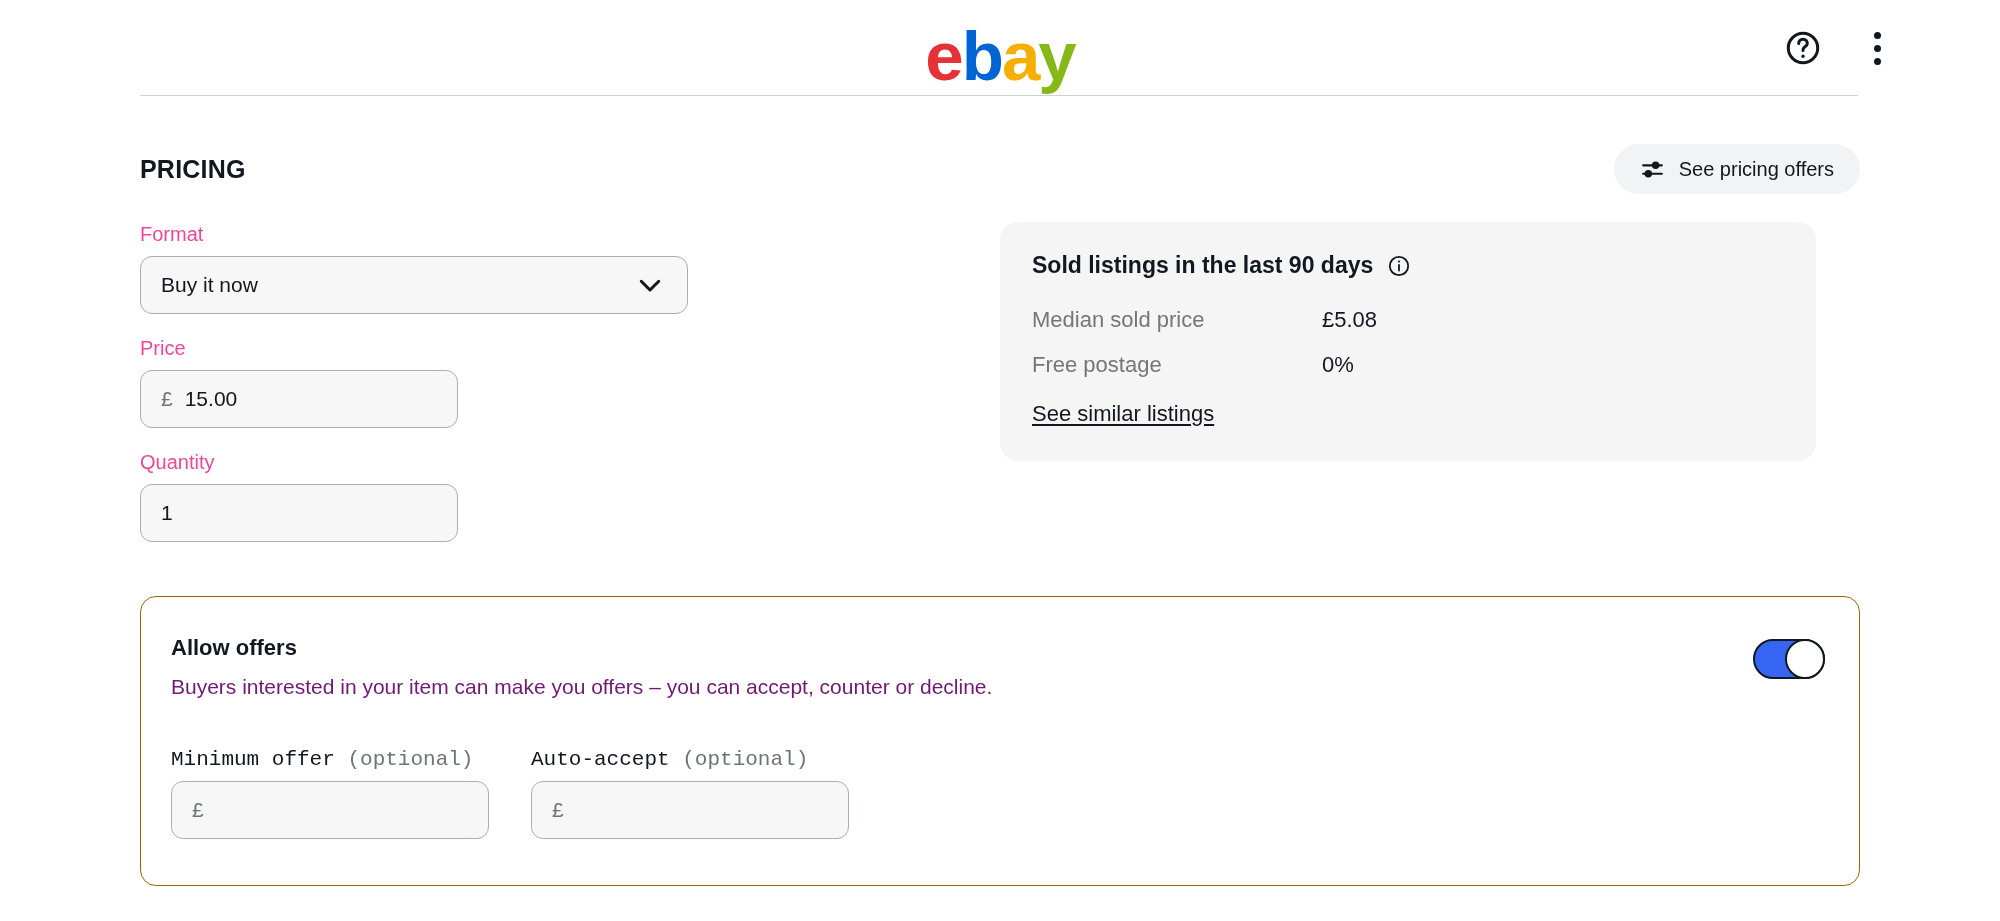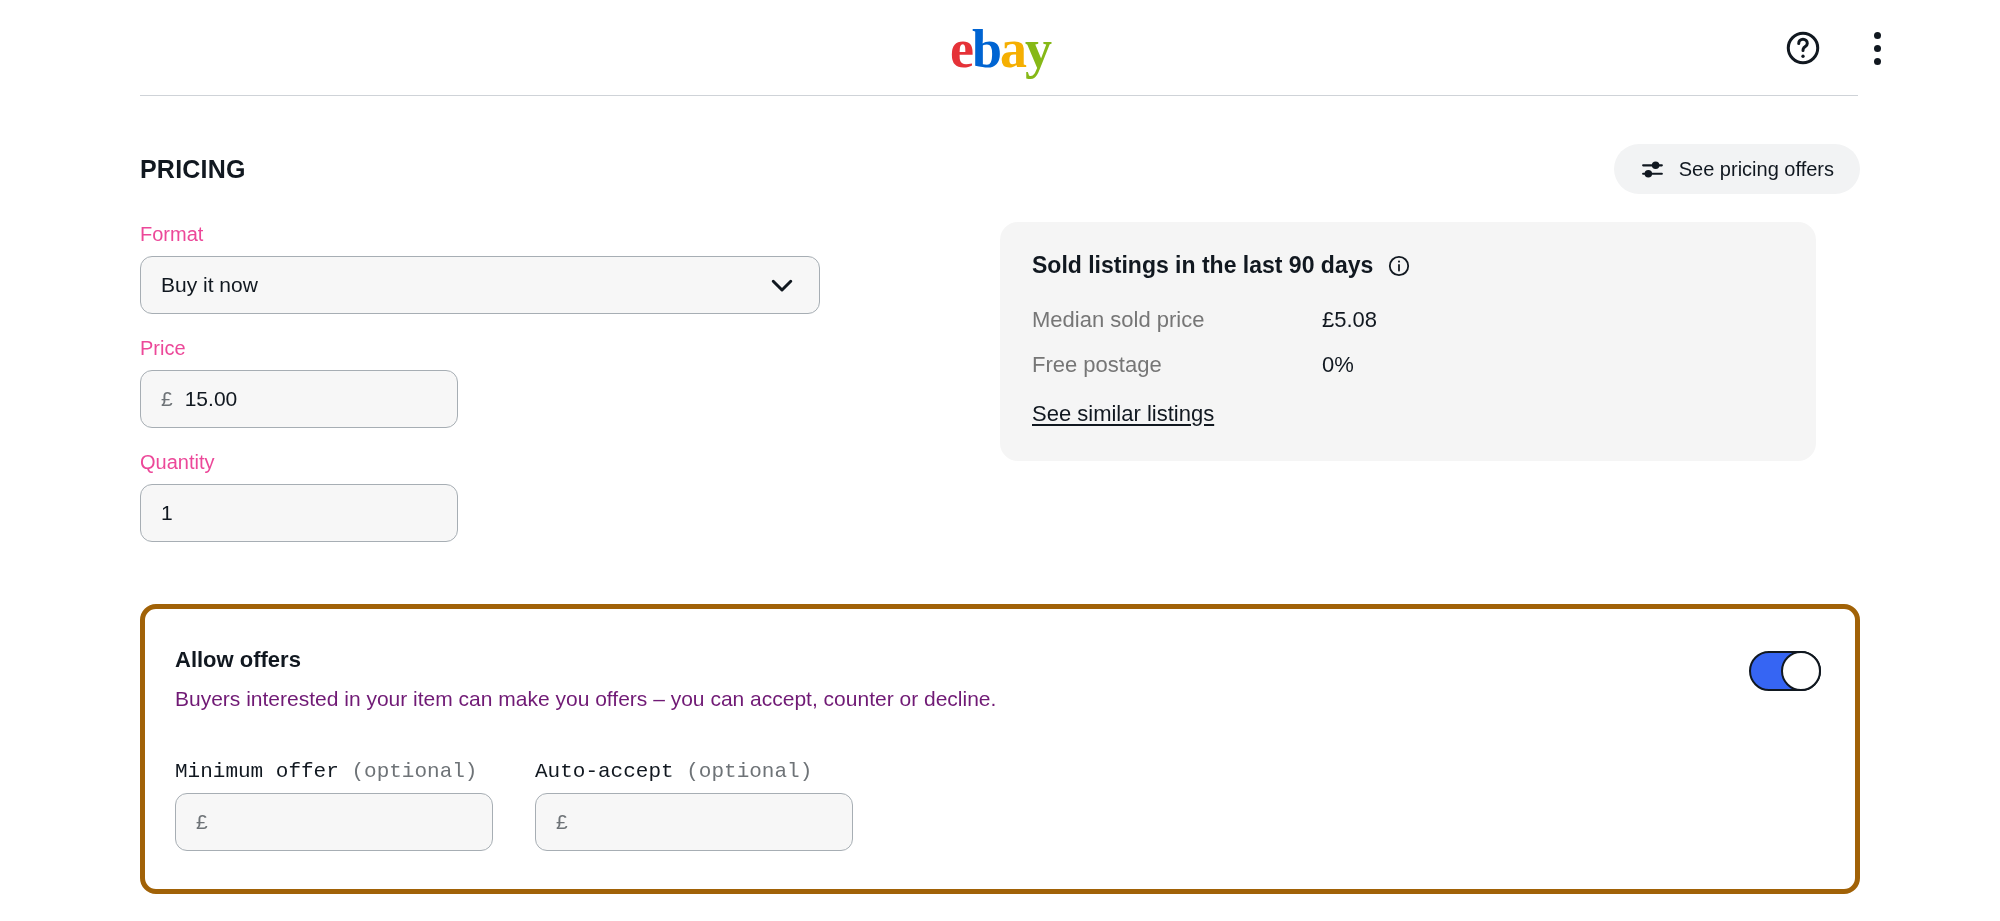--- a/index.html
+++ b/index.html
@@ -20,25 +20,25 @@
   .header {
     position: relative;
     height: 96px;
     width: 100%;
   }
   .ebay-logo {
     position: absolute;
     left: 50%;
     top: 22px;
     transform: translateX(-50%);
-    font-size: 54px;
+    font-size: 69px;
     font-weight: 700;
     letter-spacing: -2px;
     line-height: 1;
-    font-family: Liberation Serif, serif;
+    font-family: Liberation Sans, sans-serif;
     user-select: none;
   }
   .ebay-logo span { display: inline-block; }
   .l-e { color: #e53238; }
   .l-b { color: #0064d2; }
   .l-a { color: #f5af02; }
   .l-y { color: #86b817; }
 
   .header-actions {
     position: absolute;
@@ -146,21 +146,21 @@
     background: #f7f7f7;
     border: 1px solid #a7aeb4;
     border-radius: 12px;
     height: 58px;
     box-sizing: border-box;
     display: flex;
     align-items: center;
     padding: 0 20px;
     font-size: 21px;
   }
-  .control.select { width: 680px; padding-right: 40px; justify-content: space-between; }
+  .control.select { width: 548px; padding-right: 40px; justify-content: space-between; }
   .control.small { width: 318px; }
   .control-value { color: #111820; }
   .chev {
     position: absolute;
     right: 22px;
     top: 50%;
     transform: translateY(-50%);
     display: flex;
   }
   .prefix {
@@ -210,22 +210,22 @@
     margin-top: 4px;
     font-size: 22px;
     color: #111820;
     text-decoration: underline;
     text-underline-offset: 3px;
     cursor: pointer;
   }
 
   
   .offers-card {
-    margin-top: 40px;
-    border: 5px solid #a16207;
+    margin-top: 32px;
+    border: 1px solid #a16207;
     border-radius: 16px;
     padding: 38px 34px 42px 30px;
     position: relative;
     box-sizing: border-box;
     height: 290px;
   }
   .offers-head {
     display: flex;
     align-items: flex-start;
     justify-content: space-between;

